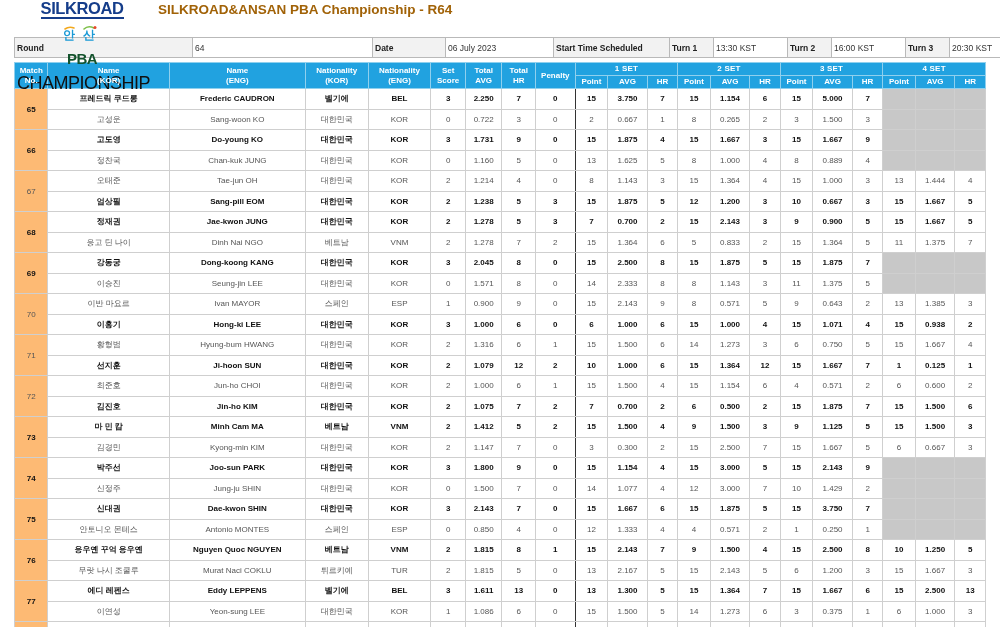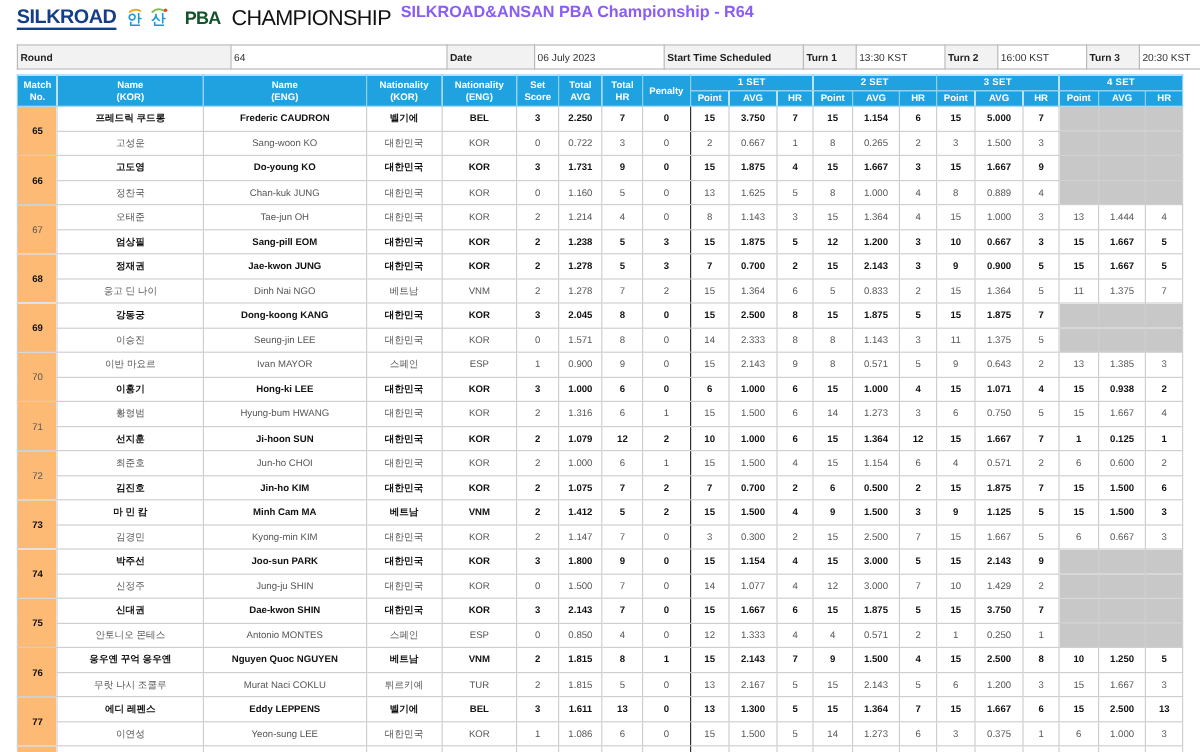--- a/index.html
+++ b/index.html
@@ -24,20 +24,21 @@
     align-items: flex-start;
     height: 34px;
     padding-left: 14px;
   }
   .logo-group {
     display: flex;
     align-items: center;
     height: 30px;
     gap: 6px;
     padding-top: 0;
+    flex-direction: column;
   }
   .logo-silkroad {
     font-family: "Liberation Sans", sans-serif;
     font-weight: bold;
     font-size: 16.5px;
     letter-spacing: -0.4px;
     color: #153d8a;
     border-bottom: 2.5px solid #153d8a;
     line-height: 17px;
     padding-bottom: 0px;
@@ -66,21 +67,21 @@
     margin-left: 3px;
   }
 
   .headline-block {
     margin-left: 8px;
     padding-top: 1px;
   }
   .headline-title {
     font-size: 13.5px;
     font-weight: bold;
-    color: #8b5cf6;
+    color: #a16207;
     line-height: 18px;
     white-space: nowrap;
   }
   .headline-sub {
     font-size: 11.5px;
     font-weight: bold;
     color: #8a8a8a;
     line-height: 16px;
     margin-top: 2px;
     white-space: nowrap;

